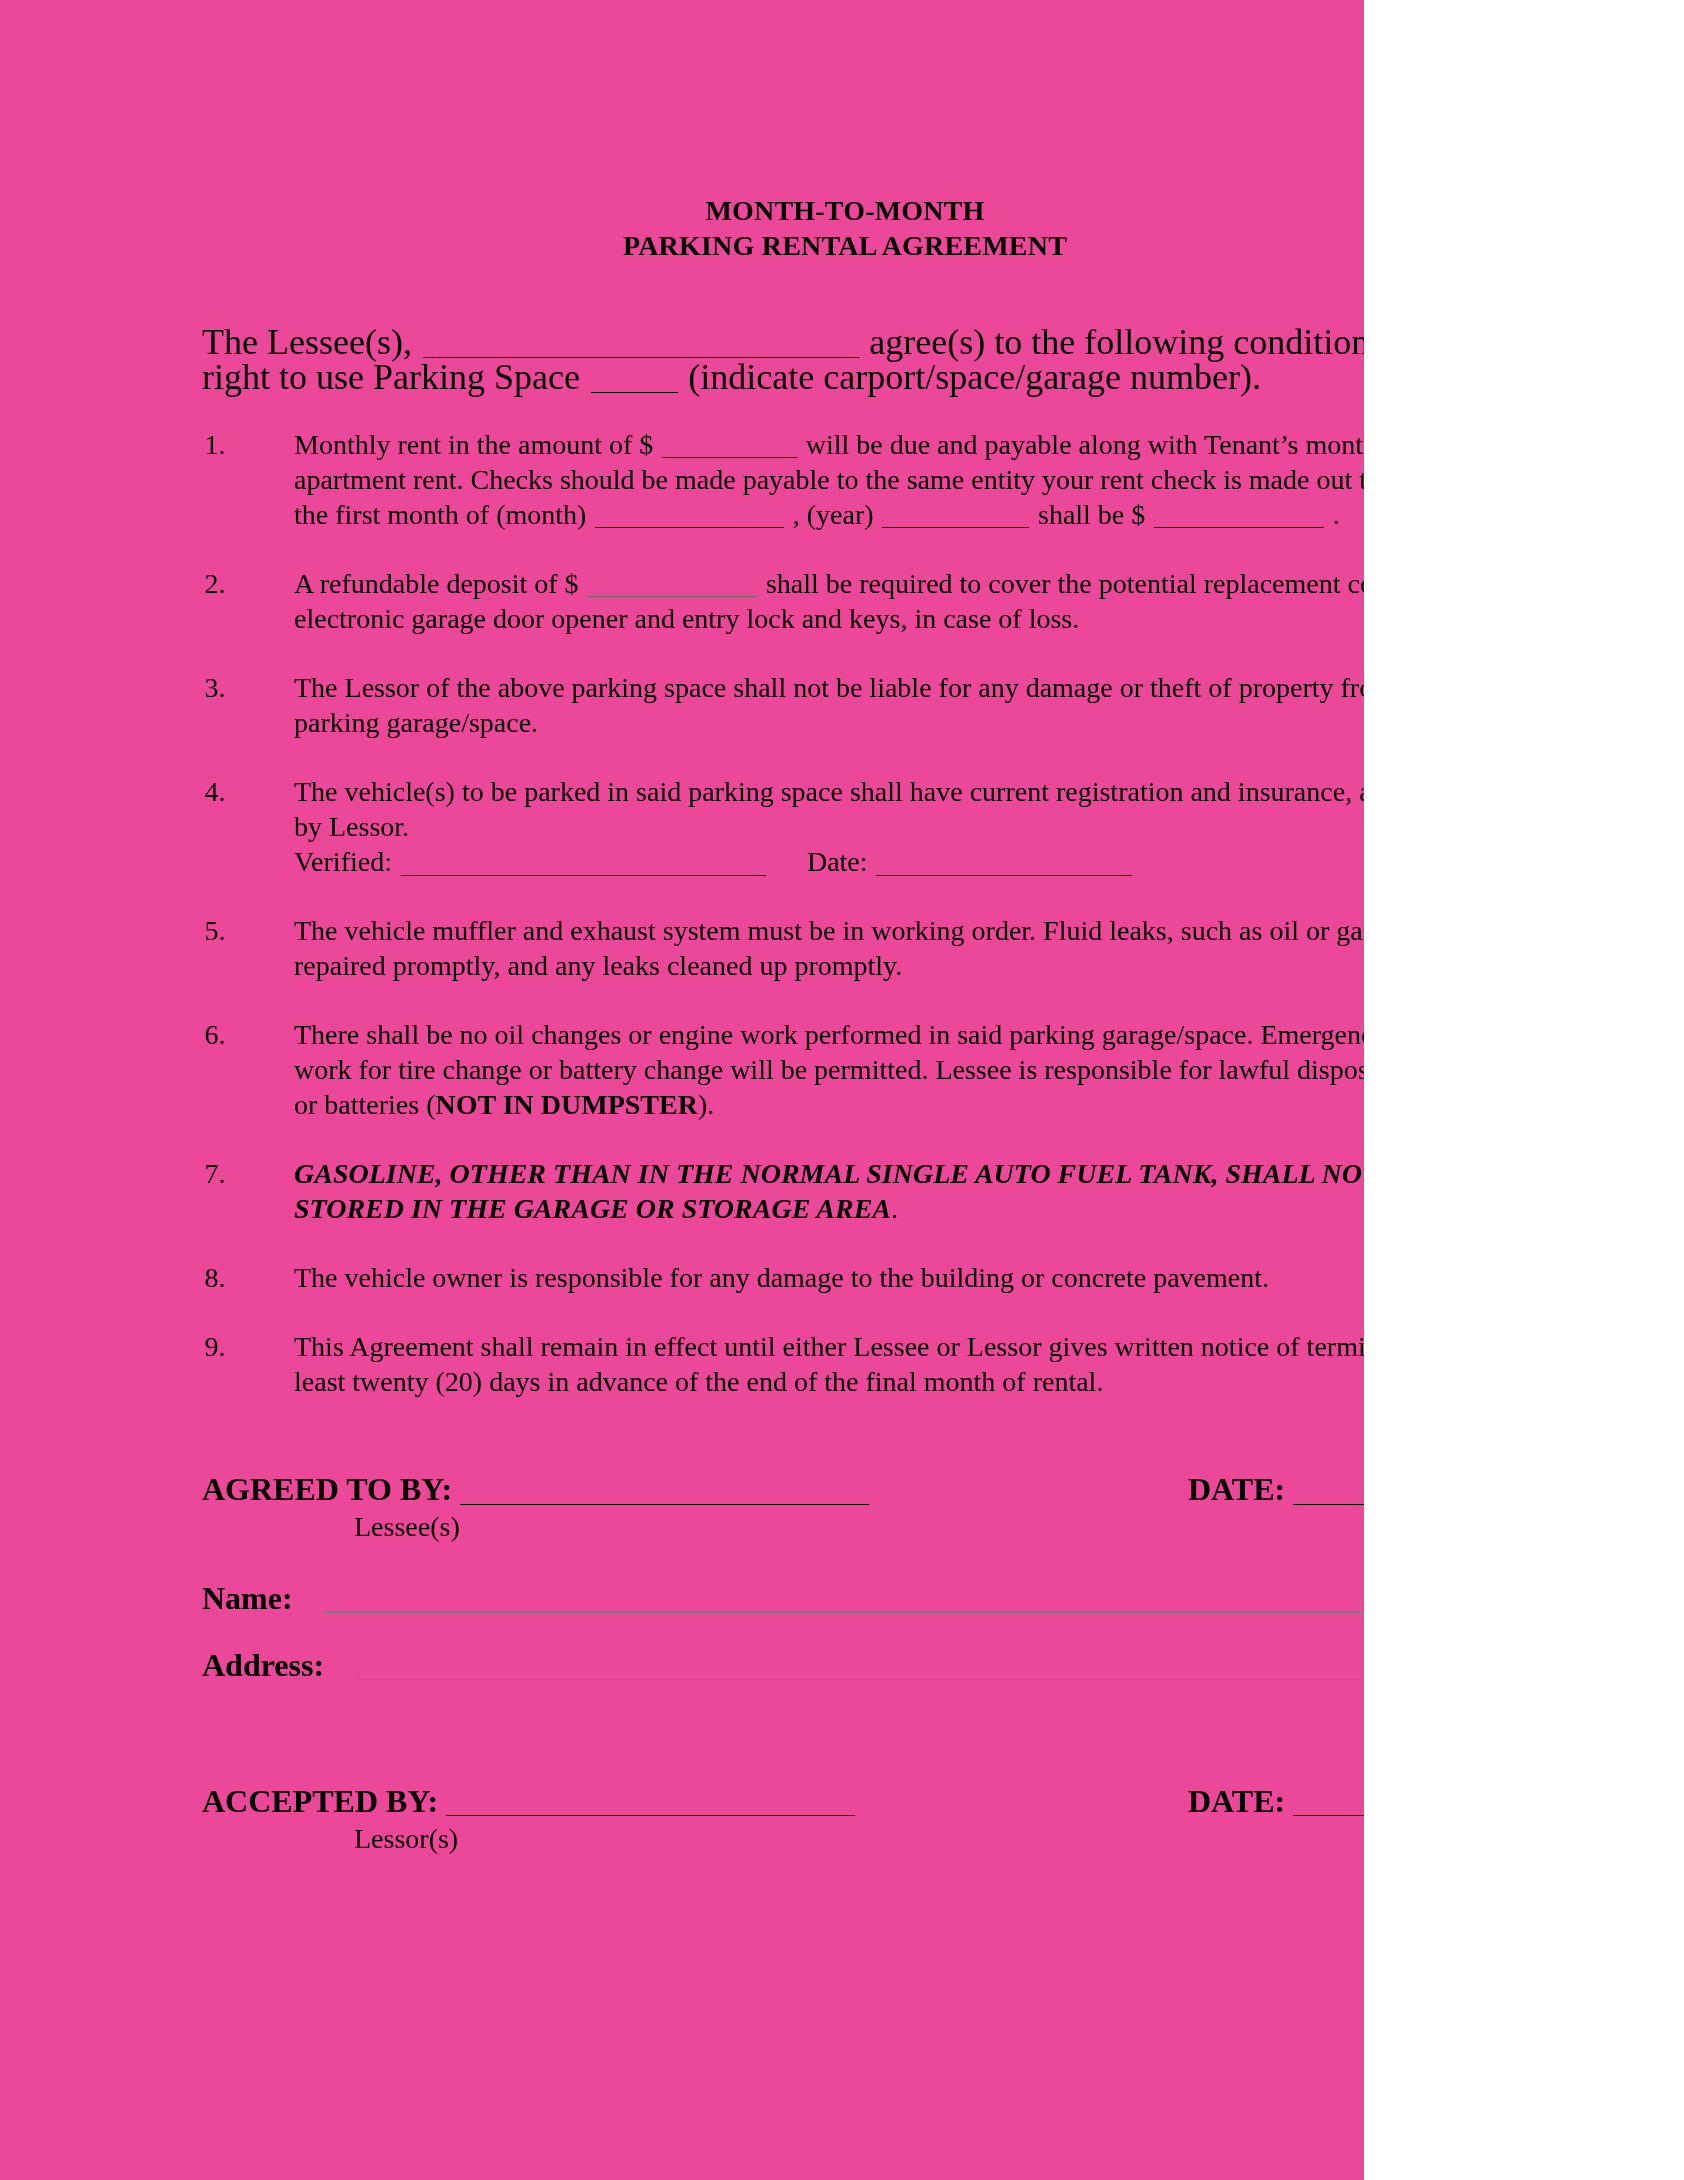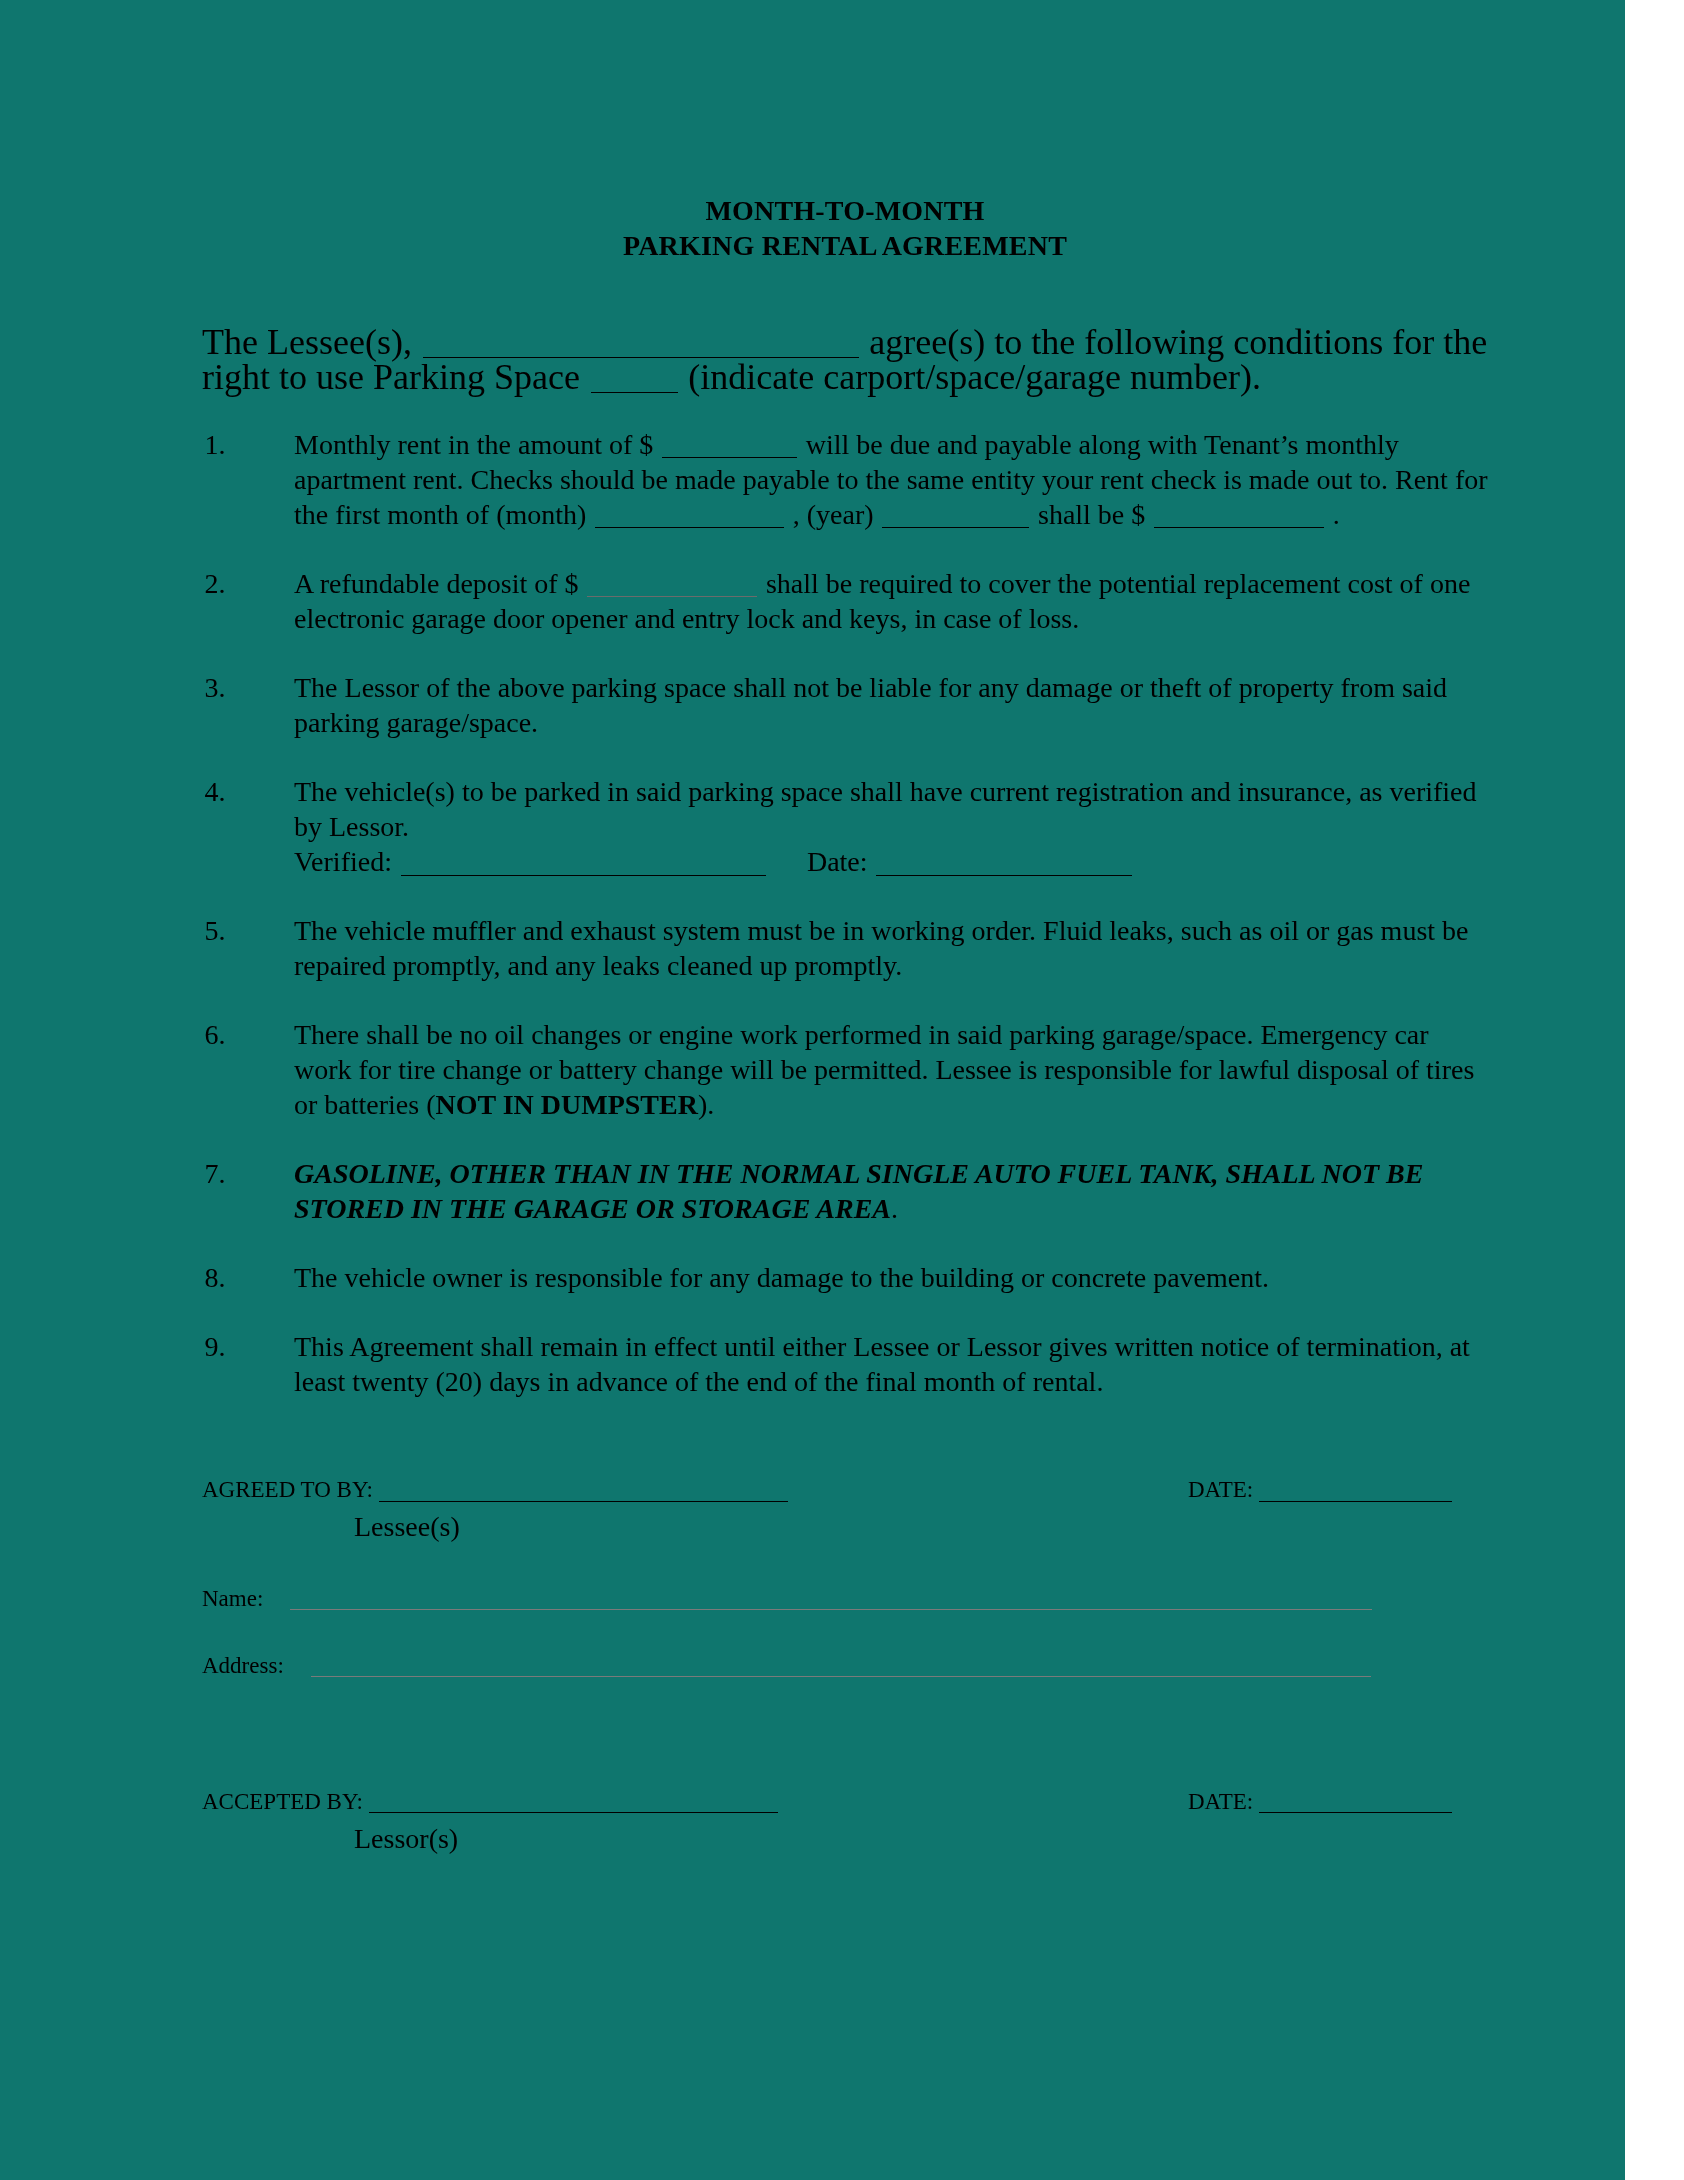--- a/index.html
+++ b/index.html
@@ -6,23 +6,23 @@
     margin: 0;
     padding: 0;
     background: #ffffff;
   }
   body {
     font-family: "Liberation Serif", "DejaVu Serif", serif;
     color: #000000;
   }
   .page {
     position: relative;
-    width: 1625px;
+    width: 1364px;
     height: 2181px;
-    background: #0f766e;
+    background: #ec4899;
     box-sizing: border-box;
     overflow: hidden;
   }
   .sheet {
     position: absolute;
     left: 202px;
     top: 0;
     width: 1286px;
   }
 
@@ -94,23 +94,24 @@
   .w-firstamt { width: 170px; }
   .w-deposit  { width: 170px; }
   .w-verified { width: 365px; }
   .w-vdate    { width: 256px; }
 
   
   .sig-section { margin-top: 73px; }
 
   .sig-row {
     position: relative;
-    font-size: 23px;
+    font-size: 32px;
     line-height: 35px;
     white-space: nowrap;
+    font-weight: bold;
   }
   .sig-label { display: inline-block; }
   .sig-line {
     display: inline-block;
     border-bottom: 1.4px solid #000;
     height: 24px;
     vertical-align: -4.3px;
   }
   .sig-line.grey { border-bottom-color: #7a7a7a; }
 

